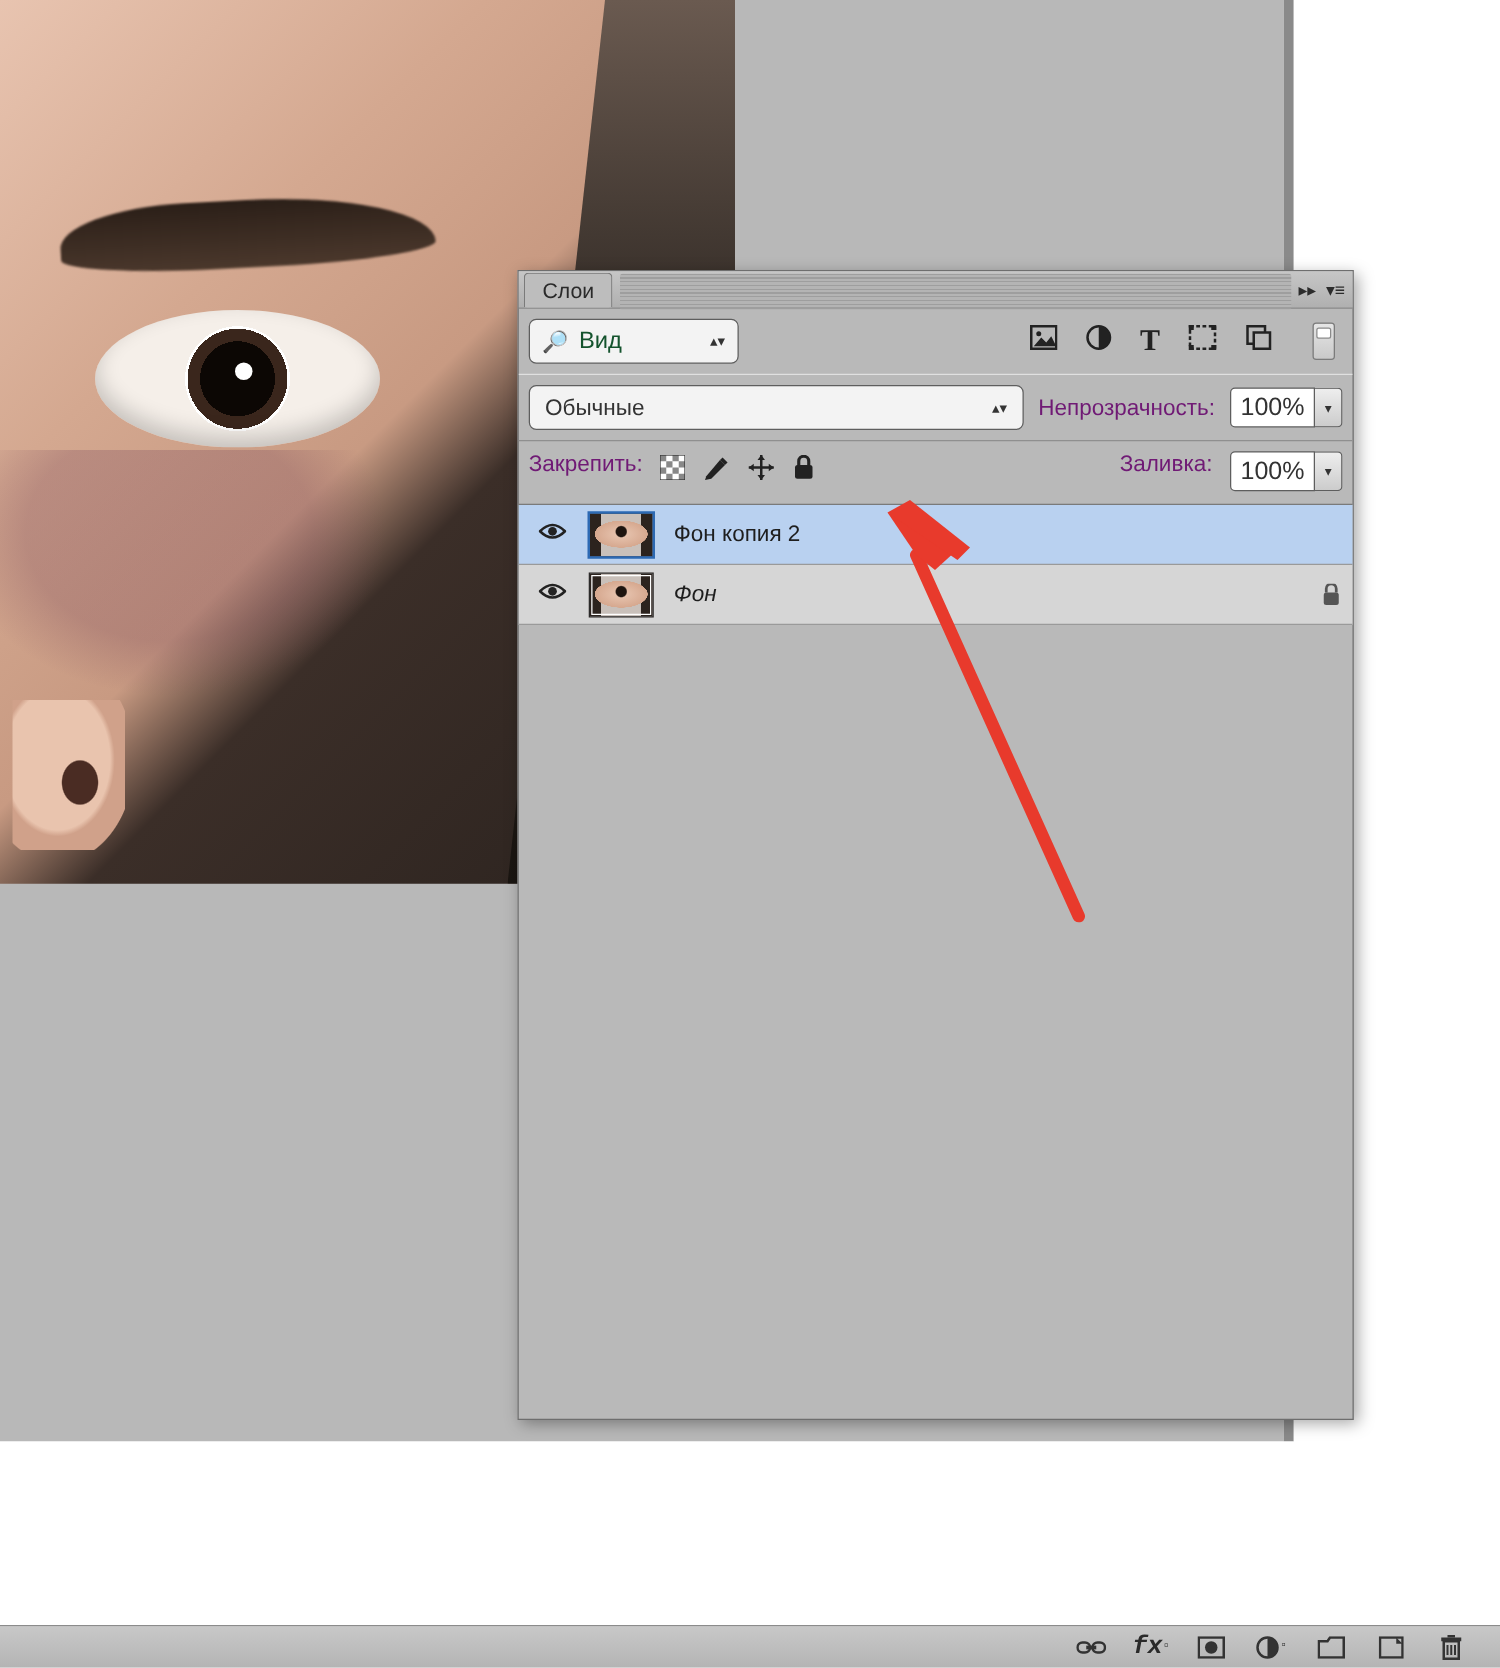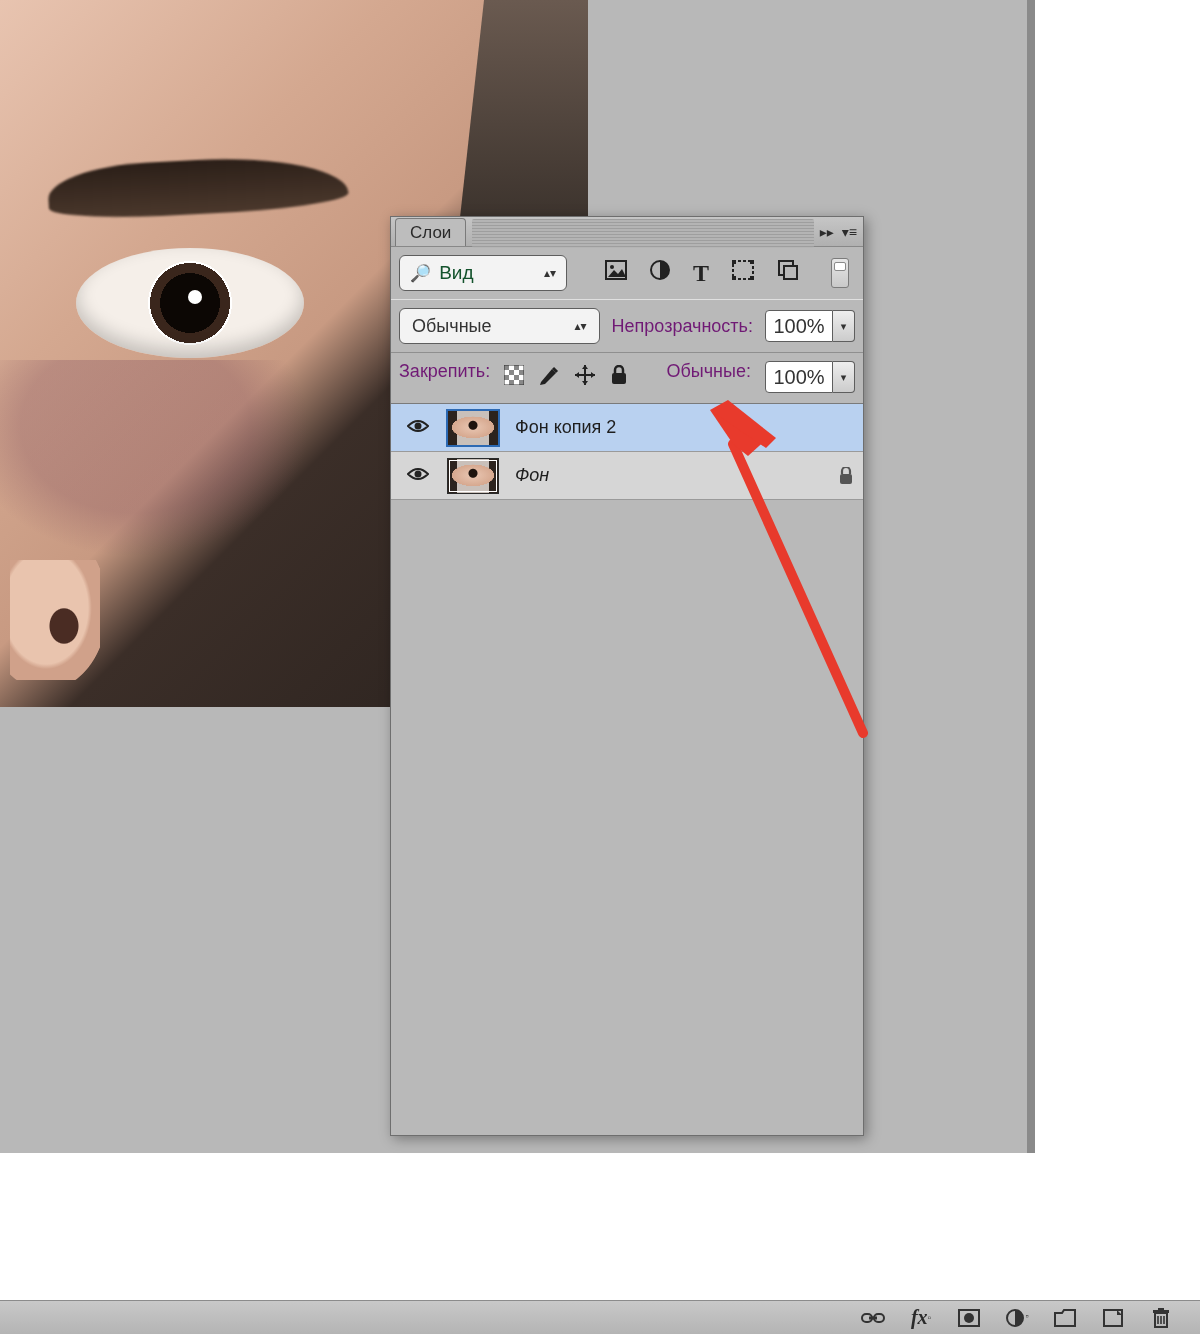--- a/index.html
+++ b/index.html
@@ -36,23 +36,23 @@
   }
   .right-ws {
     position: absolute;
     left: 1035px; top:0;
     width: 165px; height: 1153px;
     background: #fff;
   }
   
   .panel {
     position: absolute;
-    left: 390px;
+    left: 414px;
     top: 216px;
-    width: 474px;
+    width: 669px;
     height: 920px;
     background: #b9b9b9;
     border: 1px solid #6e6e6e;
     box-shadow: 3px 3px 12px rgba(0,0,0,0.35);
   }
   .panel-tabbar {
     height: 30px;
     background: linear-gradient(#c6c6c6,#b0b0b0);
     border-bottom: 1px solid #888;
     display: flex;
@@ -213,21 +213,21 @@
     background: linear-gradient(#c8c8c8,#b4b4b4);
     border-top: 1px solid #8b8b8b;
     display:flex;
     align-items:center;
     justify-content:flex-end;
     gap: 22px;
     padding: 0 26px 0 0;
     font-size: 20px;
     color: #2a2a2a;
   }
-  .bottombar .ic { display:inline-flex; align-items:center; justify-content:center; width:26px; }
+  .bottombar .ic { display:inline-flex; align-items:center; justify-content:center; width:26px;font-family:Liberation Mono, monospace; }
   .fx { font-family: Georgia, serif; font-style: italic; font-size: 20px; font-weight: bold; }
   
   .arrow {
     position:absolute;
     left: 678px; top: 398px;
     width: 220px; height: 340px;
     pointer-events: none;
   }
   
   .face-eye {
@@ -373,21 +373,21 @@
           </svg>
       </span>
       <span>
         <svg width="18" height="20" viewBox="0 0 18 20">
             <rect x="2" y="8" width="14" height="11" rx="2" fill="#222"></rect>
             <path d="M5 8 V5 a4 4 0 0 1 8 0 V8" fill="none" stroke="#222" stroke-width="2.5"></path>
           </svg>
       </span>
     </div>
     <div class="lock-spacer"></div>
-    <span class="lbl">Обычные:</span>
+    <span class="lbl">Заливка:</span>
     <div style="display:flex">
       <div class="numbox">100%</div>
       <div class="dropbtn">▾</div>
     </div>
   </div>
 
   <div class="layers" id="layers-list">
       <div class="layer selected">
     <span class="eye">
       <svg width="22" height="16" viewBox="0 0 22 16">

